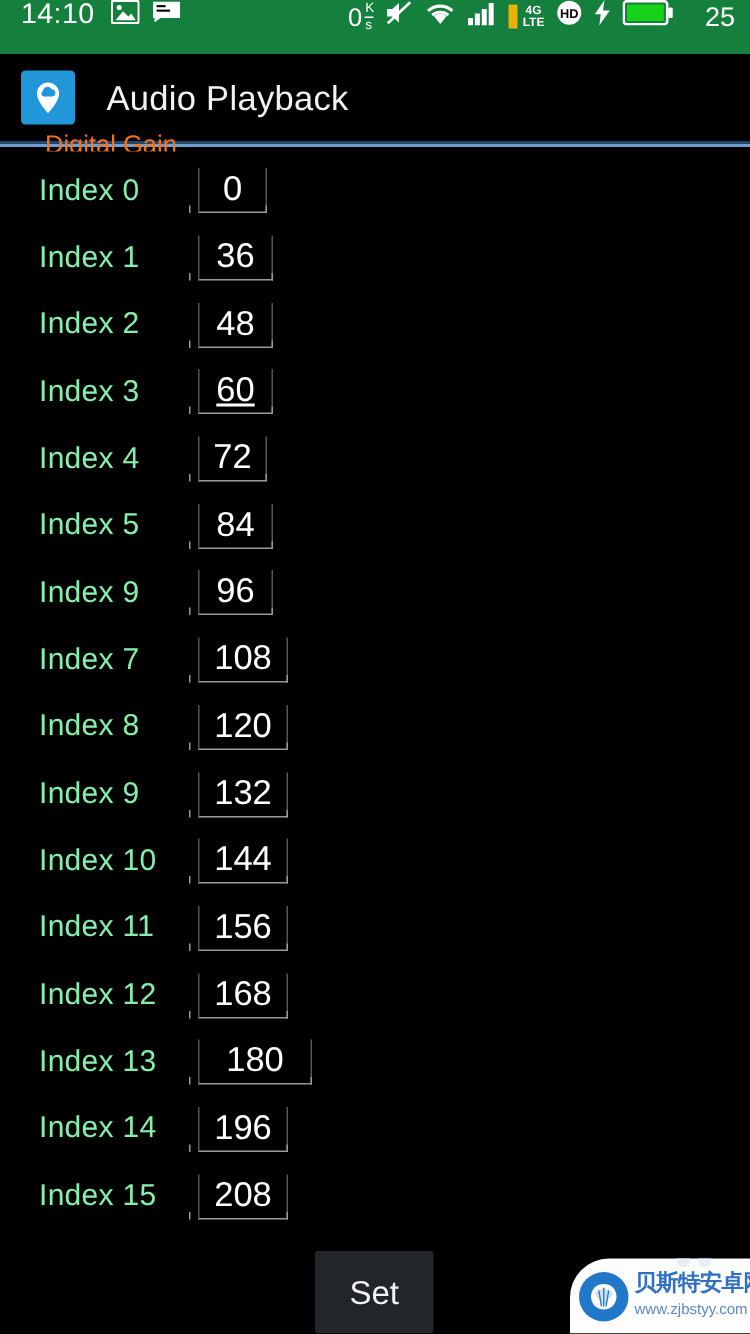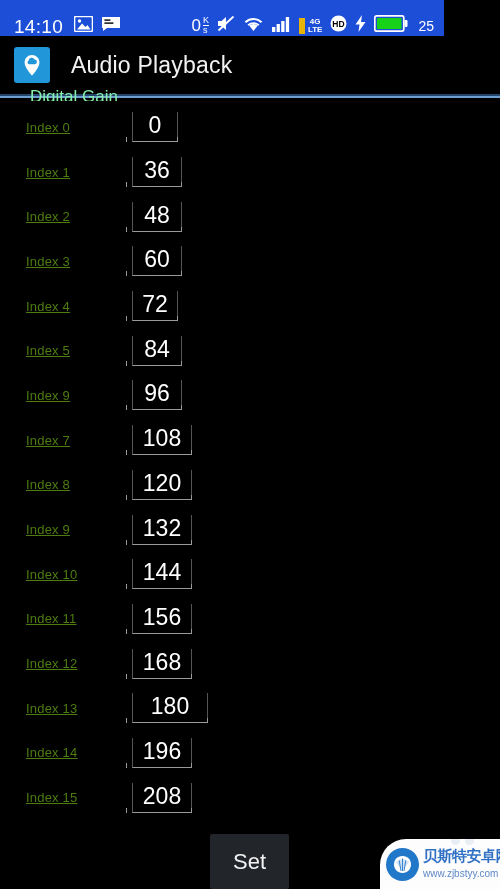--- a/index.html
+++ b/index.html
@@ -14,25 +14,25 @@
   body {
     font-family: "Liberation Sans", sans-serif;
     color: #ffffff;
     position: relative;
   }
 
   
   .statusbar {
     position: absolute;
     top: 0; left: 0;
-    width: 444px;
+    width: 500px;
     height: 36px;
-    background: #1d4ed8;
-    display: flex;
-    align-items: flex-end;
+    background: #15803d;
+    display: flex;
+    align-items: flex-start;
     padding: 0 10px 0 14px;
   }
   .sb-time {
     font-size: 19px;
     color: #ffffff;
     letter-spacing: 0.3px;
     line-height: 1;
   }
   .sb-left-icons {
     display: flex;
@@ -55,24 +55,24 @@
   }
   .sb-rate .ks {
     font-size: 9px;
     margin-left: 2px;
     line-height: 1.05;
     text-align: left;
   }
   .sb-rate .ks b { display:block; font-weight: normal; }
   .sb-rate .ks i { display:block; font-style: normal; border-top: 1px solid #fff; }
   .sb-battnum {
-    font-size: 14px;
+    font-size: 18px;
     color: #ffffff;
     line-height: 1;
-    margin-left: 2px;
+    margin-left: 13px;
   }
   .sb-4g {
     font-size: 8px;
     line-height: 8px;
     text-align: center;
     font-weight: bold;
     color: #fff;
     border-left: 6px solid #eab308;
     padding-left: 3px;
   }
@@ -119,48 +119,47 @@
     width: 500px;
     height: 2px;
     background: #24456b;
   }
 
   
   .scroll-header {
     position: absolute;
     top: 88px; left: 30px;
     font-size: 17px;
-    color: #86efac;
+    color: #f97316;
     height: 13px;
     overflow: hidden;
     line-height: 17px;
   }
 
   
   .list {
     position: absolute;
     top: 105px; left: 0;
     width: 500px;
     height: 715px;
     overflow: hidden;
   }
   .row {
     height: 44.7px;
     display: flex;
     align-items: center;
     padding-left: 26px;
   }
   .row-label {
-    font-size: 13px;
-    color: #4d7c0f;
+    font-size: 20px;
+    color: #86efac;
     width: 100px;
     flex: none;
     white-space: nowrap;
     letter-spacing: 0.2px;
-    text-decoration: underline;
   }
   .field {
     margin-left: 6px;
     min-width: 46px;
     padding: 0 5px 2px 5px;
     border-left: 1px solid #555;
     border-right: 1px solid #555;
     border-bottom: 1px solid #9a9a9a;
     border-top: none;
     background: transparent;
@@ -361,21 +360,21 @@
     <div class="row">
       <span class="row-label">Index 1</span>
       <span class="field-wrap"><input class="field" type="text" value="36" style="width: 50px;"></span>
     </div>
     <div class="row">
       <span class="row-label">Index 2</span>
       <span class="field-wrap"><input class="field" type="text" value="48" style="width: 50px;"></span>
     </div>
     <div class="row">
       <span class="row-label">Index 3</span>
-      <span class="field-wrap"><input class="field" type="text" value="60" style="width: 50px;"></span>
+      <span class="field-wrap"><input class="field" type="text" value="60" style="width: 50px; text-decoration: underline;"></span>
     </div>
     <div class="row">
       <span class="row-label">Index 4</span>
       <span class="field-wrap"><input class="field" type="text" value="72" style="width: 40px;"></span>
     </div>
     <div class="row">
       <span class="row-label">Index 5</span>
       <span class="field-wrap"><input class="field" type="text" value="84" style="width: 50px;"></span>
     </div>
     <div class="row">

